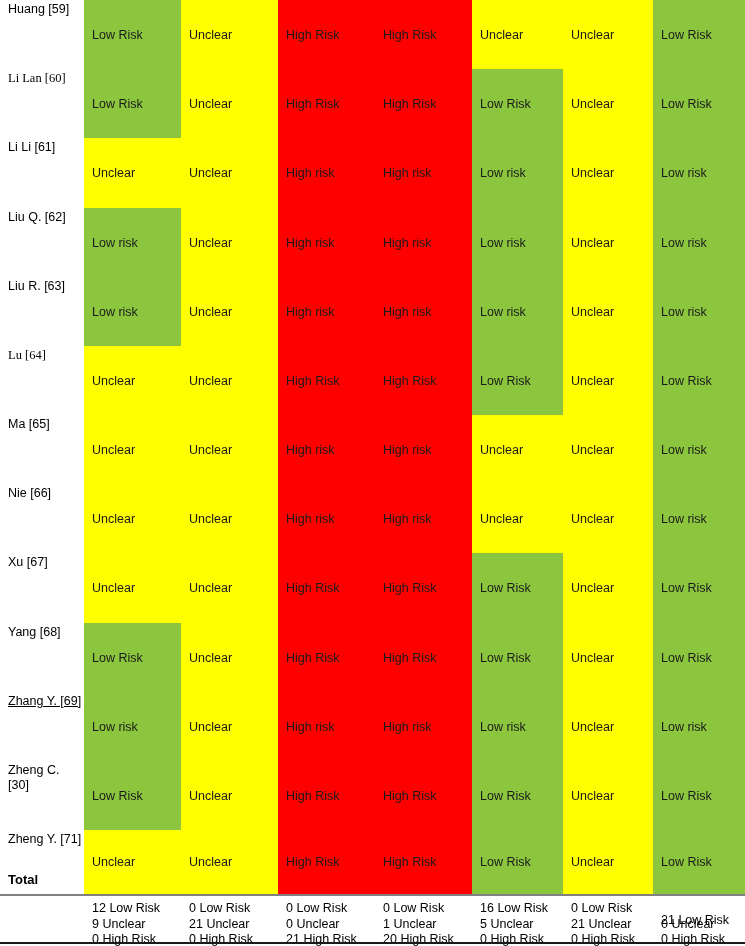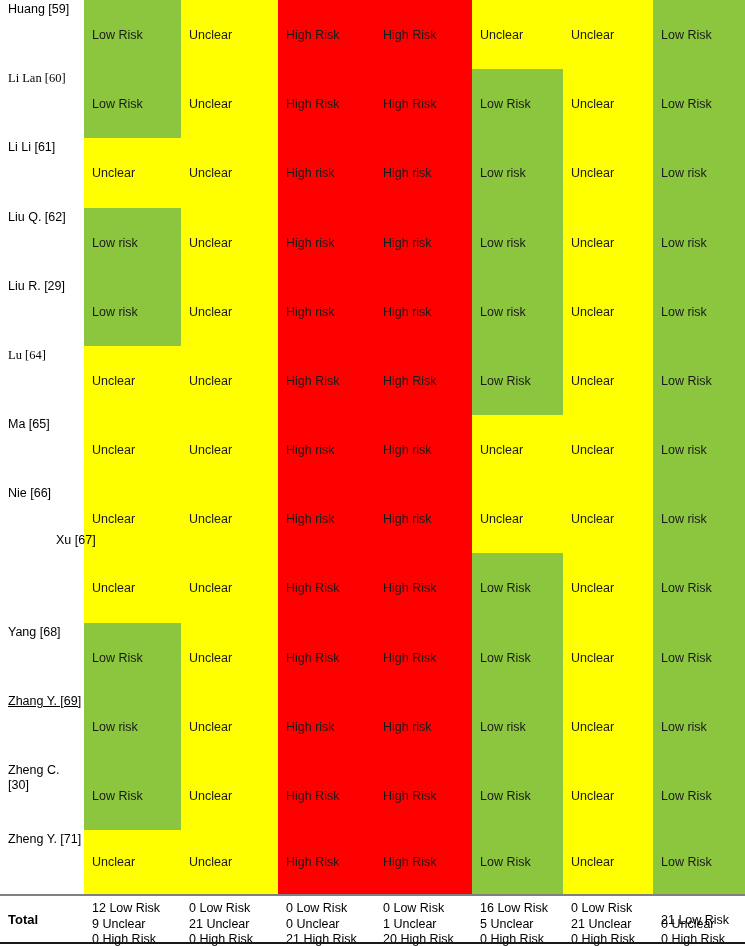--- a/index.html
+++ b/index.html
@@ -98,25 +98,25 @@
       <div class="block" style="left: 472px; top: 415px; width: 91px; height: 138px; background: rgb(255, 255, 0);"></div>
       <div class="block" style="left: 472px; top: 553px; width: 91px; height: 341px; background: rgb(140, 198, 63);"></div>
       <div class="block" style="left: 563px; top: 0px; width: 90px; height: 894px; background: rgb(255, 255, 0);"></div>
       <div class="block" style="left: 653px; top: 0px; width: 92px; height: 894px; background: rgb(140, 198, 63);"></div>
     </div>
   <div class="label-layer">
       <div class="row-label" style="top: 2px;">Huang [59]</div>
       <div class="row-label" style="top: 71px; font-family: Liberation Serif, serif;">Li Lan [60]</div>
       <div class="row-label" style="top: 140px;">Li Li [61]</div>
       <div class="row-label" style="top: 210px;">Liu Q. [62]</div>
-      <div class="row-label" style="top: 279px;">Liu R. [29]</div>
+      <div class="row-label" style="top: 279px;">Liu R. [63]</div>
       <div class="row-label" style="top: 348px; font-family: Liberation Serif, serif;">Lu [64]</div>
       <div class="row-label" style="top: 417px;">Ma [65]</div>
       <div class="row-label" style="top: 486px;">Nie [66]</div>
-      <div class="row-label" style="top: 533px; margin-left: 48px;">Xu [67]</div>
+      <div class="row-label" style="top: 555px;">Xu [67]</div>
       <div class="row-label" style="top: 625px;">Yang [68]</div>
       <div class="row-label" style="top: 694px; text-decoration: underline;">Zhang Y. [69]</div>
       <div class="row-label" style="top: 763px;">Zheng C. [30]</div>
       <div class="row-label" style="top: 832px;">Zheng Y. [71]</div>
     </div>
   <div class="text-layer">
       <div class="cell-text" style="left: 92px; top: 27.5px;">Low Risk</div>
       <div class="cell-text" style="left: 189px; top: 27.5px;">Unclear</div>
       <div class="cell-text" style="left: 286px; top: 27.5px;">High Risk</div>
       <div class="cell-text" style="left: 383px; top: 27.5px;">High Risk</div>
@@ -203,21 +203,21 @@
       <div class="cell-text" style="left: 92px; top: 855px;">Unclear</div>
       <div class="cell-text" style="left: 189px; top: 855px;">Unclear</div>
       <div class="cell-text" style="left: 286px; top: 855px;">High Risk</div>
       <div class="cell-text" style="left: 383px; top: 855px;">High Risk</div>
       <div class="cell-text" style="left: 480px; top: 855px;">Low Risk</div>
       <div class="cell-text" style="left: 571px; top: 855px;">Unclear</div>
       <div class="cell-text" style="left: 661px; top: 855px;">Low Risk</div>
     </div>
   <div class="total-layer">
       <div class="rule" style="top: 894px;"></div>
-      <div class="total-label" style="top: 912px;">Total</div>
+      <div class="total-label" style="top: 872px;">Total</div>
       <div class="total-cell" style="left: 92px; top: 901px;">12 Low Risk</div>
       <div class="total-cell" style="left: 92px; top: 916.5px;">9 Unclear</div>
       <div class="total-cell" style="left: 92px; top: 932px;">0 High Risk</div>
       <div class="total-cell" style="left: 189px; top: 901px;">0 Low Risk</div>
       <div class="total-cell" style="left: 189px; top: 916.5px;">21 Unclear</div>
       <div class="total-cell" style="left: 189px; top: 932px;">0 High Risk</div>
       <div class="total-cell" style="left: 286px; top: 901px;">0 Low Risk</div>
       <div class="total-cell" style="left: 286px; top: 916.5px;">0 Unclear</div>
       <div class="total-cell" style="left: 286px; top: 932px;">21 High Risk</div>
       <div class="total-cell" style="left: 383px; top: 901px;">0 Low Risk</div>

